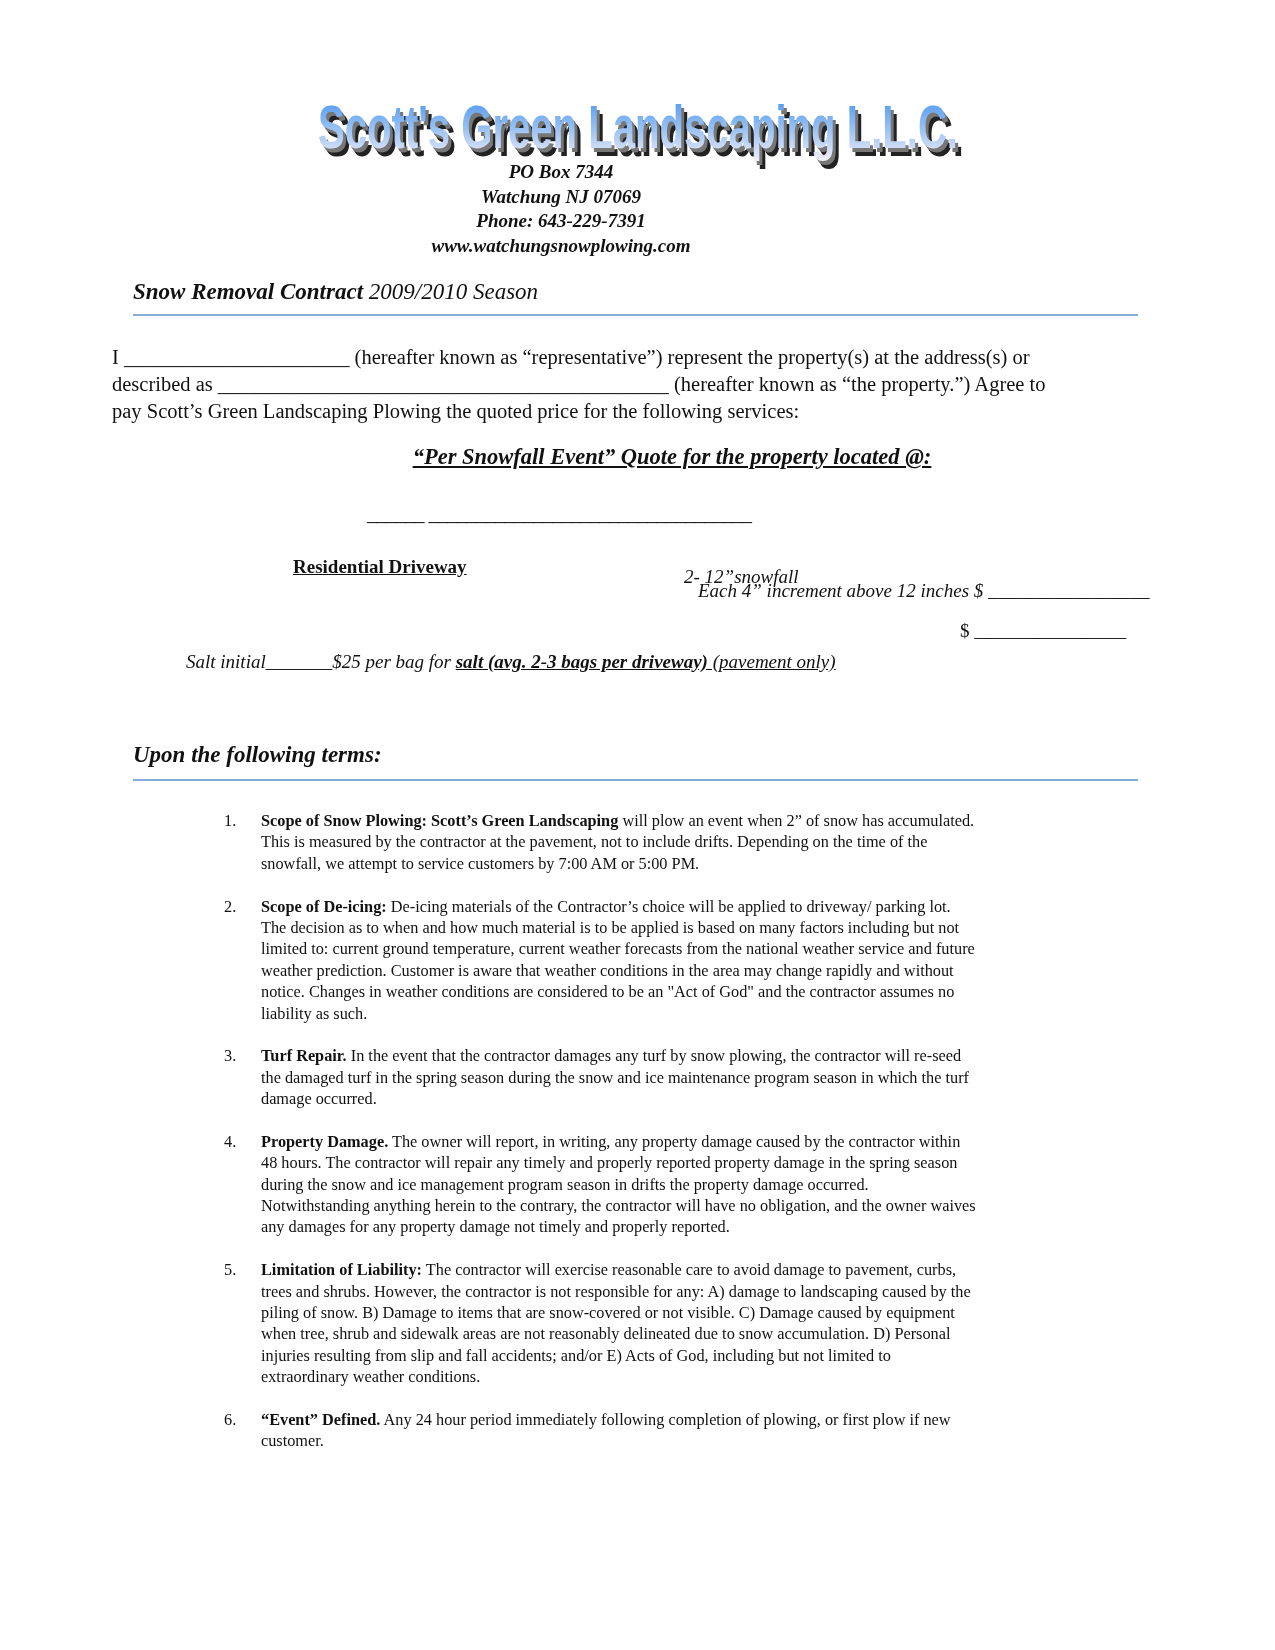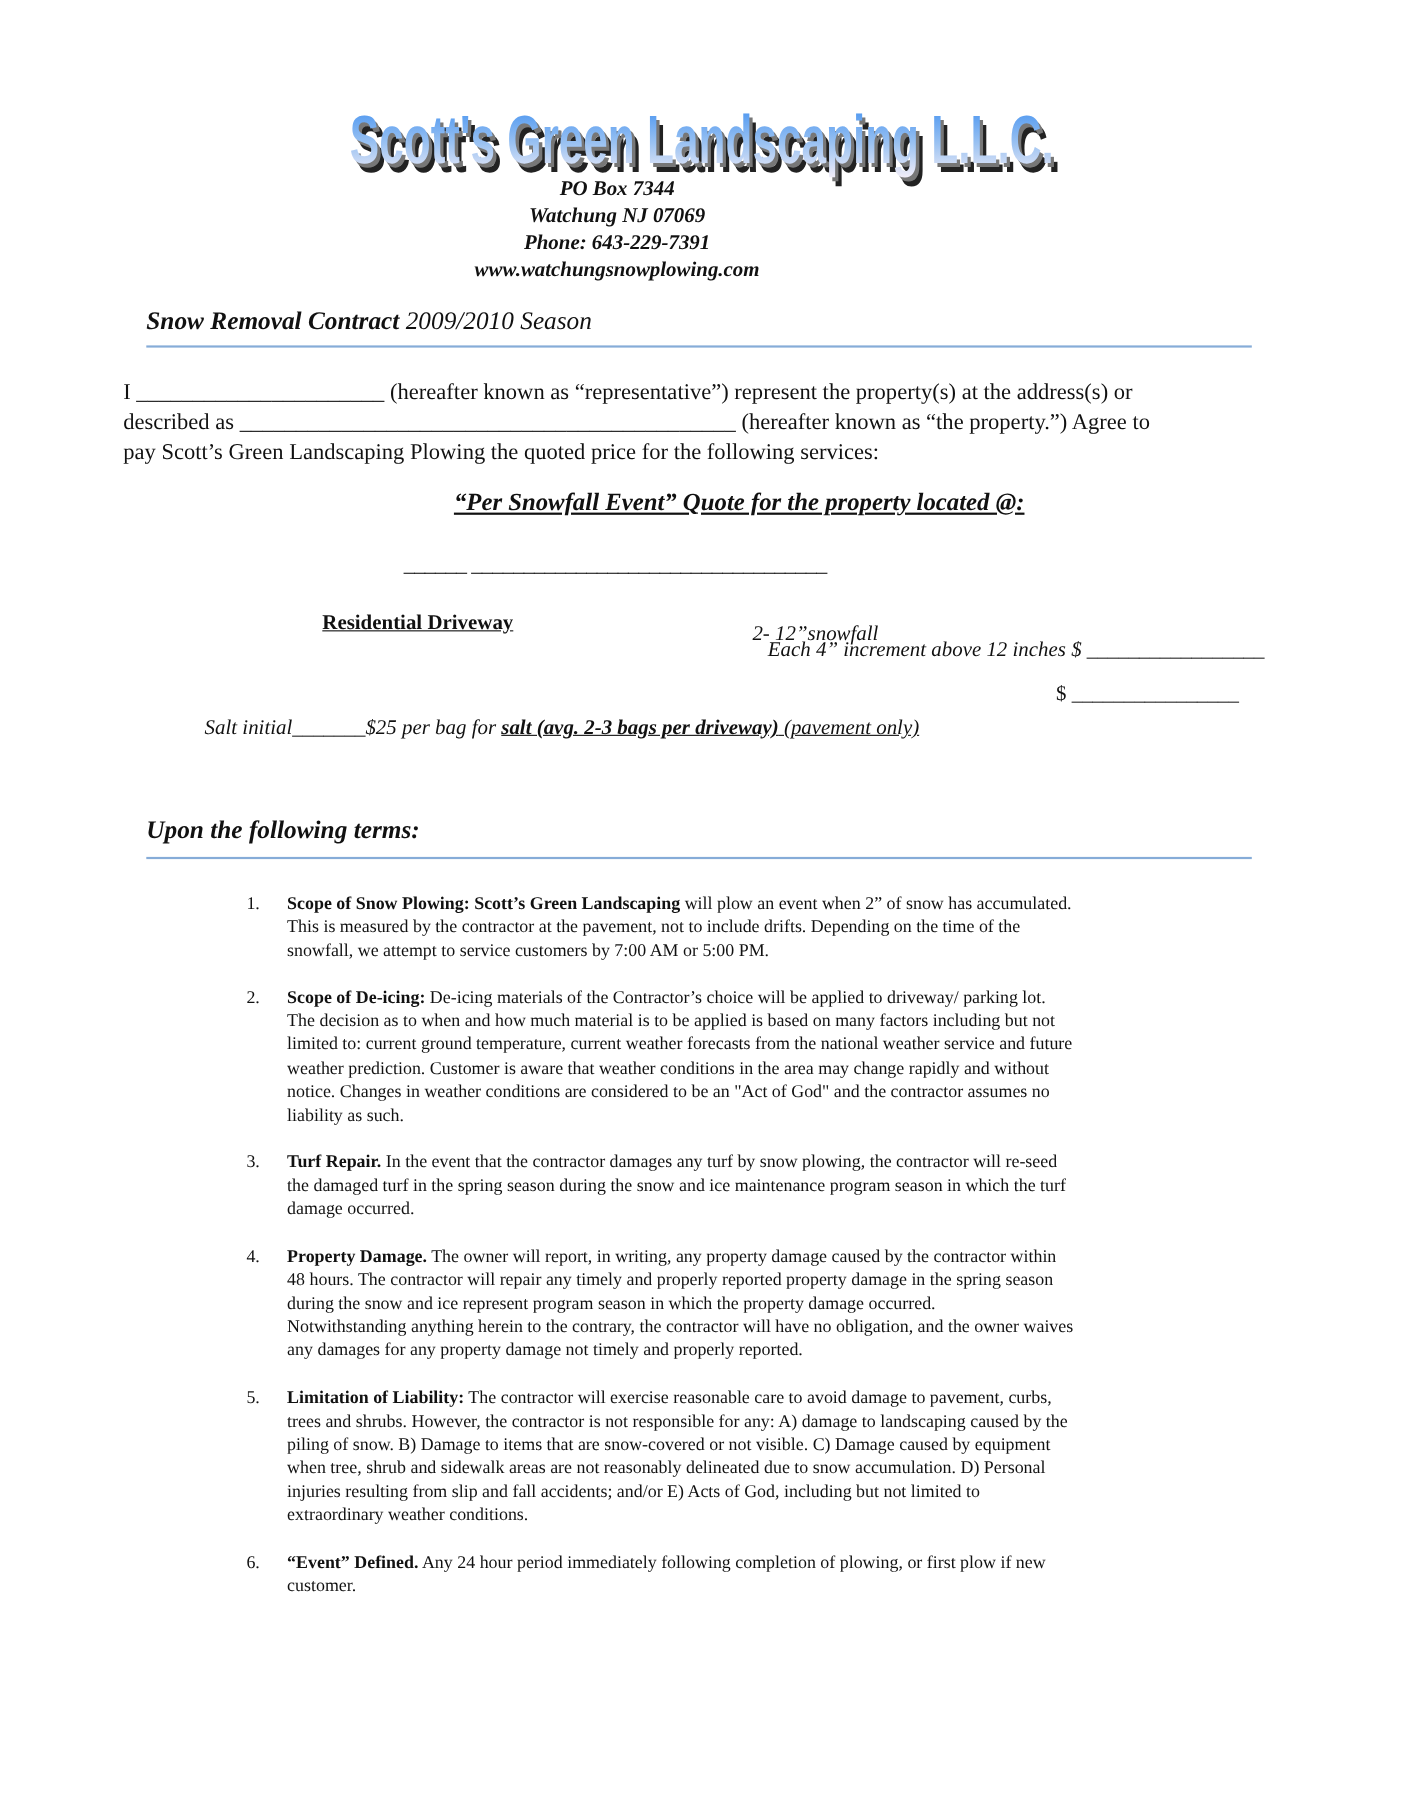--- a/index.html
+++ b/index.html
@@ -109,21 +109,21 @@
   <div class="term">
     <span class="num">3.</span>
     <span class="line"><b>Turf Repair.</b><span> In the event that the contractor damages any turf by snow plowing, the contractor will re-seed</span></span>
     <span class="line">the damaged turf in the spring season during the snow and ice maintenance program season in which the turf</span>
     <span class="line">damage occurred.</span>
   </div>
   <div class="term">
     <span class="num">4.</span>
     <span class="line"><b>Property Damage.</b><span> The owner will report, in writing, any property damage caused by the contractor within</span></span>
     <span class="line">48 hours. The contractor will repair any timely and properly reported property damage in the spring season</span>
-    <span class="line">during the snow and ice represent program season in which the property damage occurred.</span>
+    <span class="line">during the snow and ice management program season in drifts the property damage occurred.</span>
     <span class="line">Notwithstanding anything herein to the contrary, the contractor will have no obligation, and the owner waives</span>
     <span class="line">any damages for any property damage not timely and properly reported.</span>
   </div>
   <div class="term">
     <span class="num">5.</span>
     <span class="line"><b>Limitation of Liability:</b><span> The contractor will exercise reasonable care to avoid damage to pavement, curbs,</span></span>
     <span class="line">trees and shrubs. However, the contractor is not responsible for any: A) damage to landscaping caused by the</span>
     <span class="line">piling of snow.  B) Damage to items that are snow-covered or not visible.  C) Damage caused by equipment</span>
     <span class="line">when tree, shrub and sidewalk areas are not reasonably delineated due to snow accumulation.  D) Personal</span>
     <span class="line">injuries resulting from slip and fall accidents; and/or E) Acts of God, including but not limited to</span>

